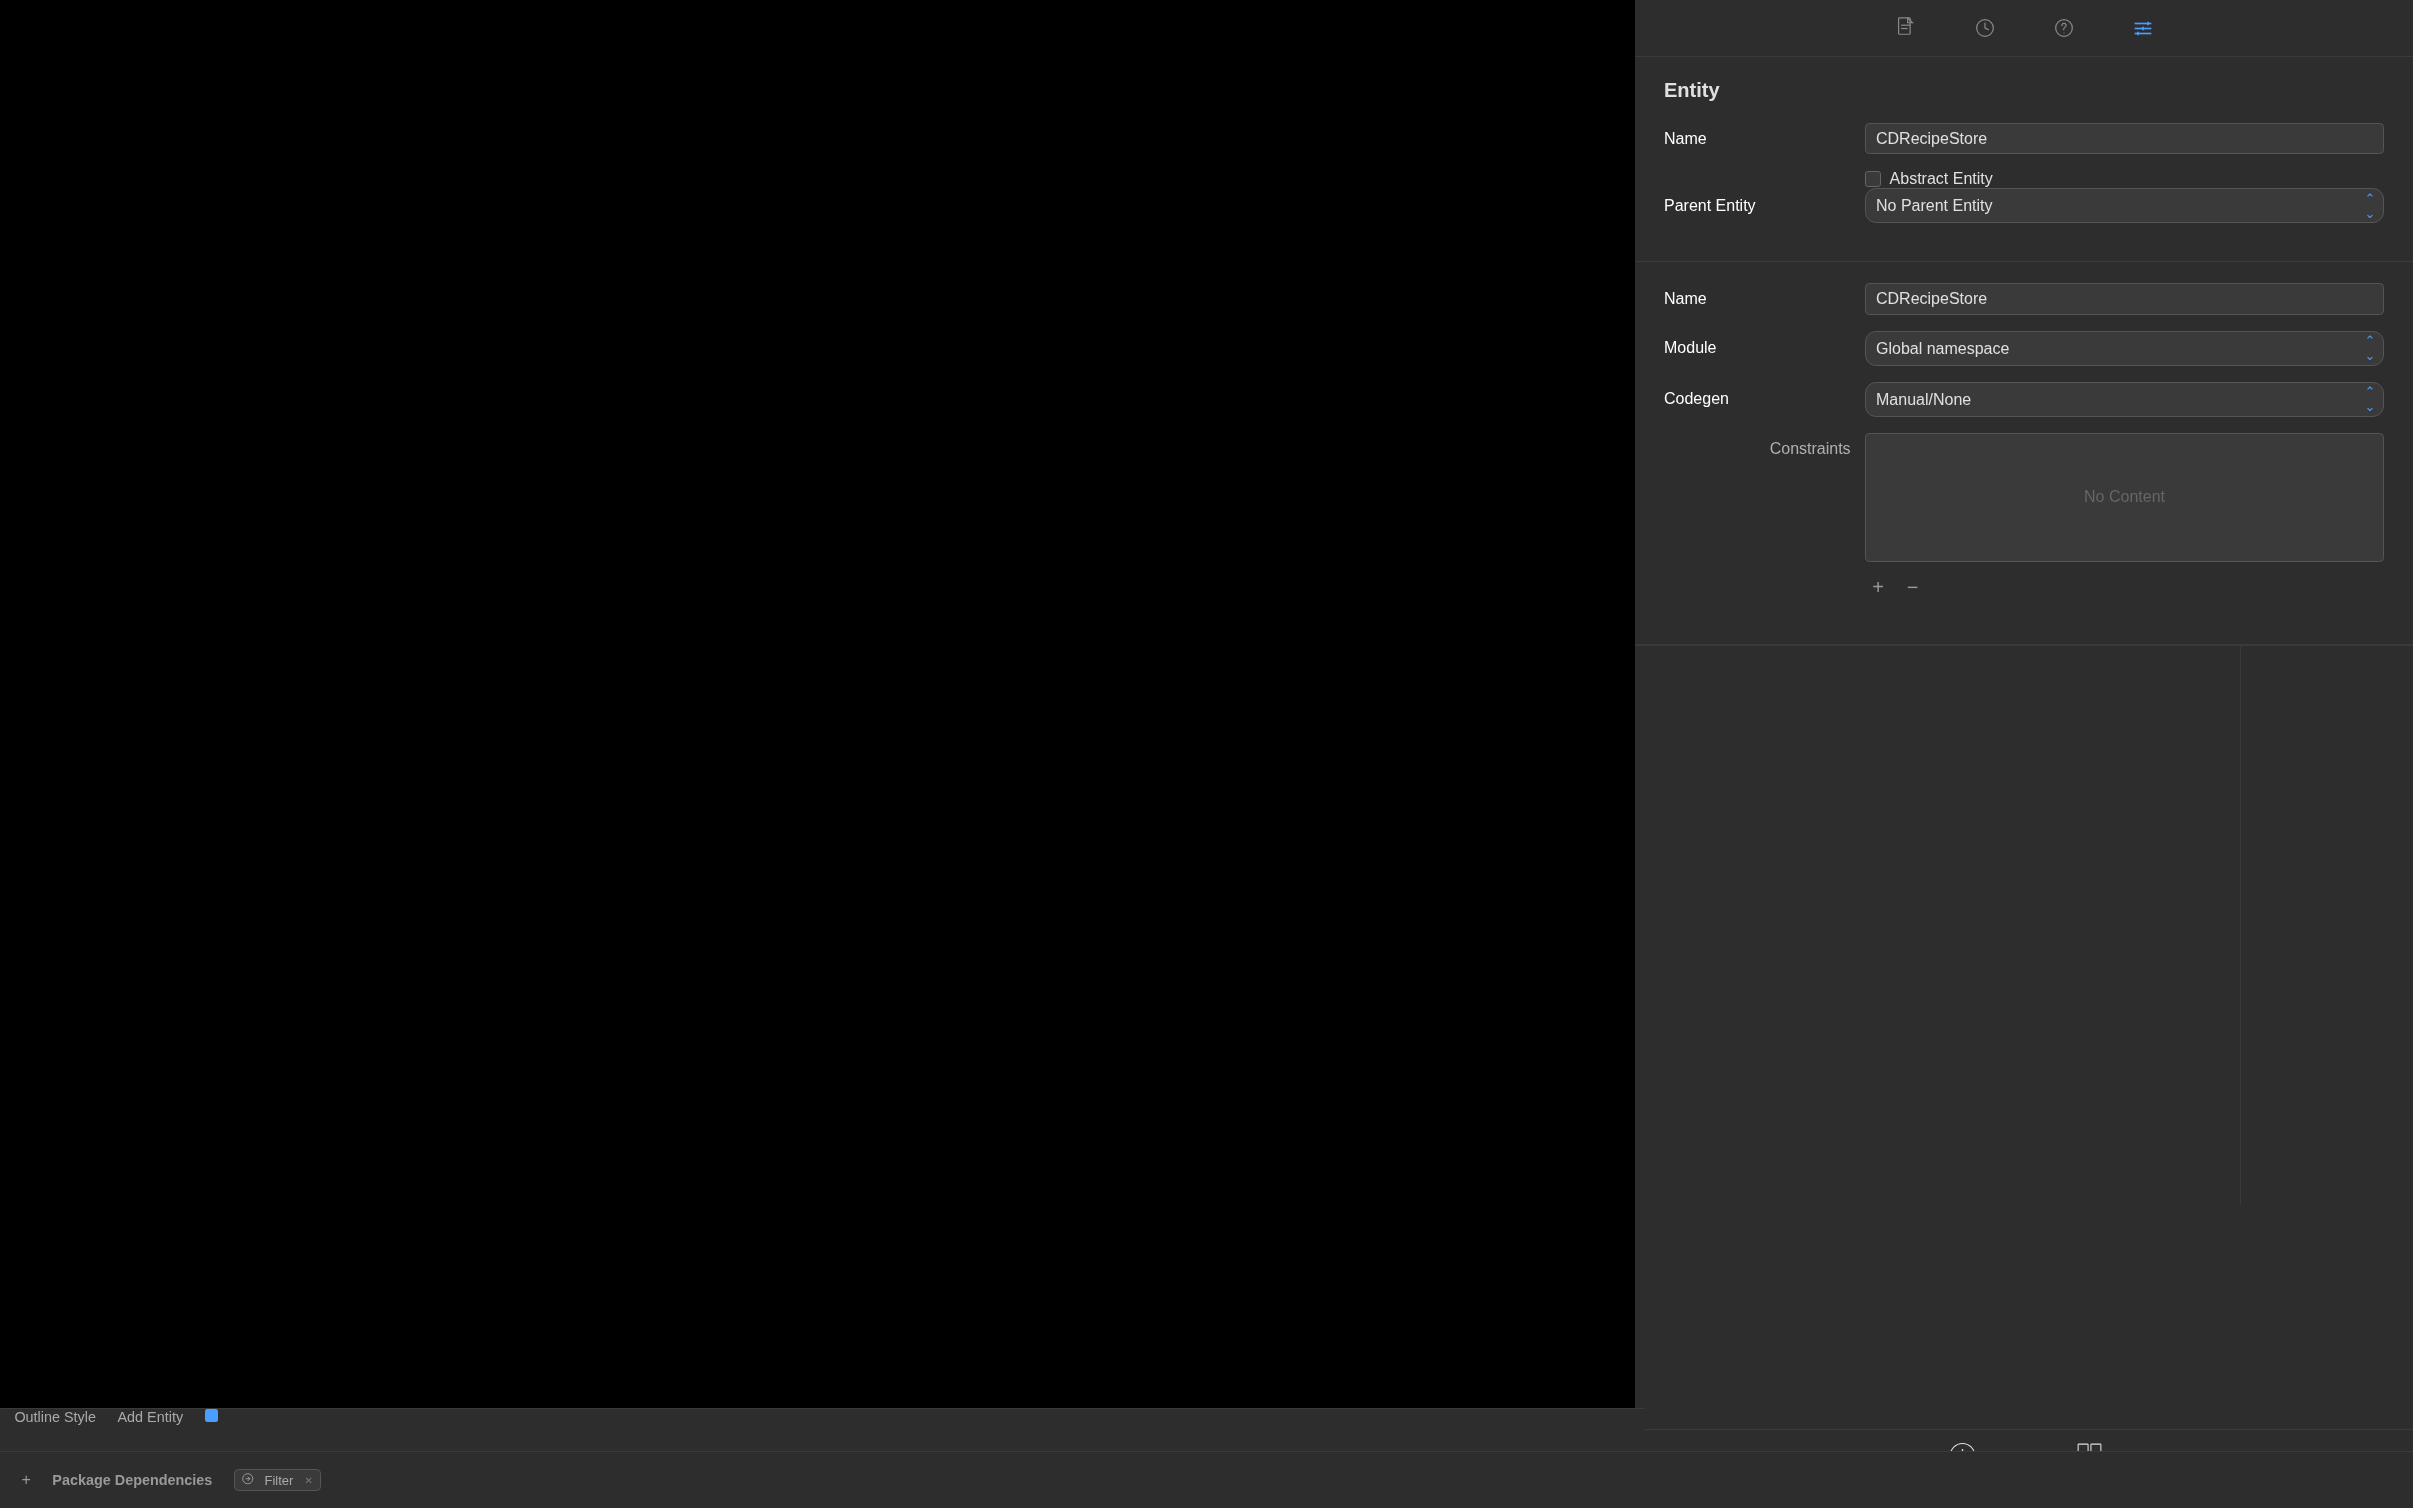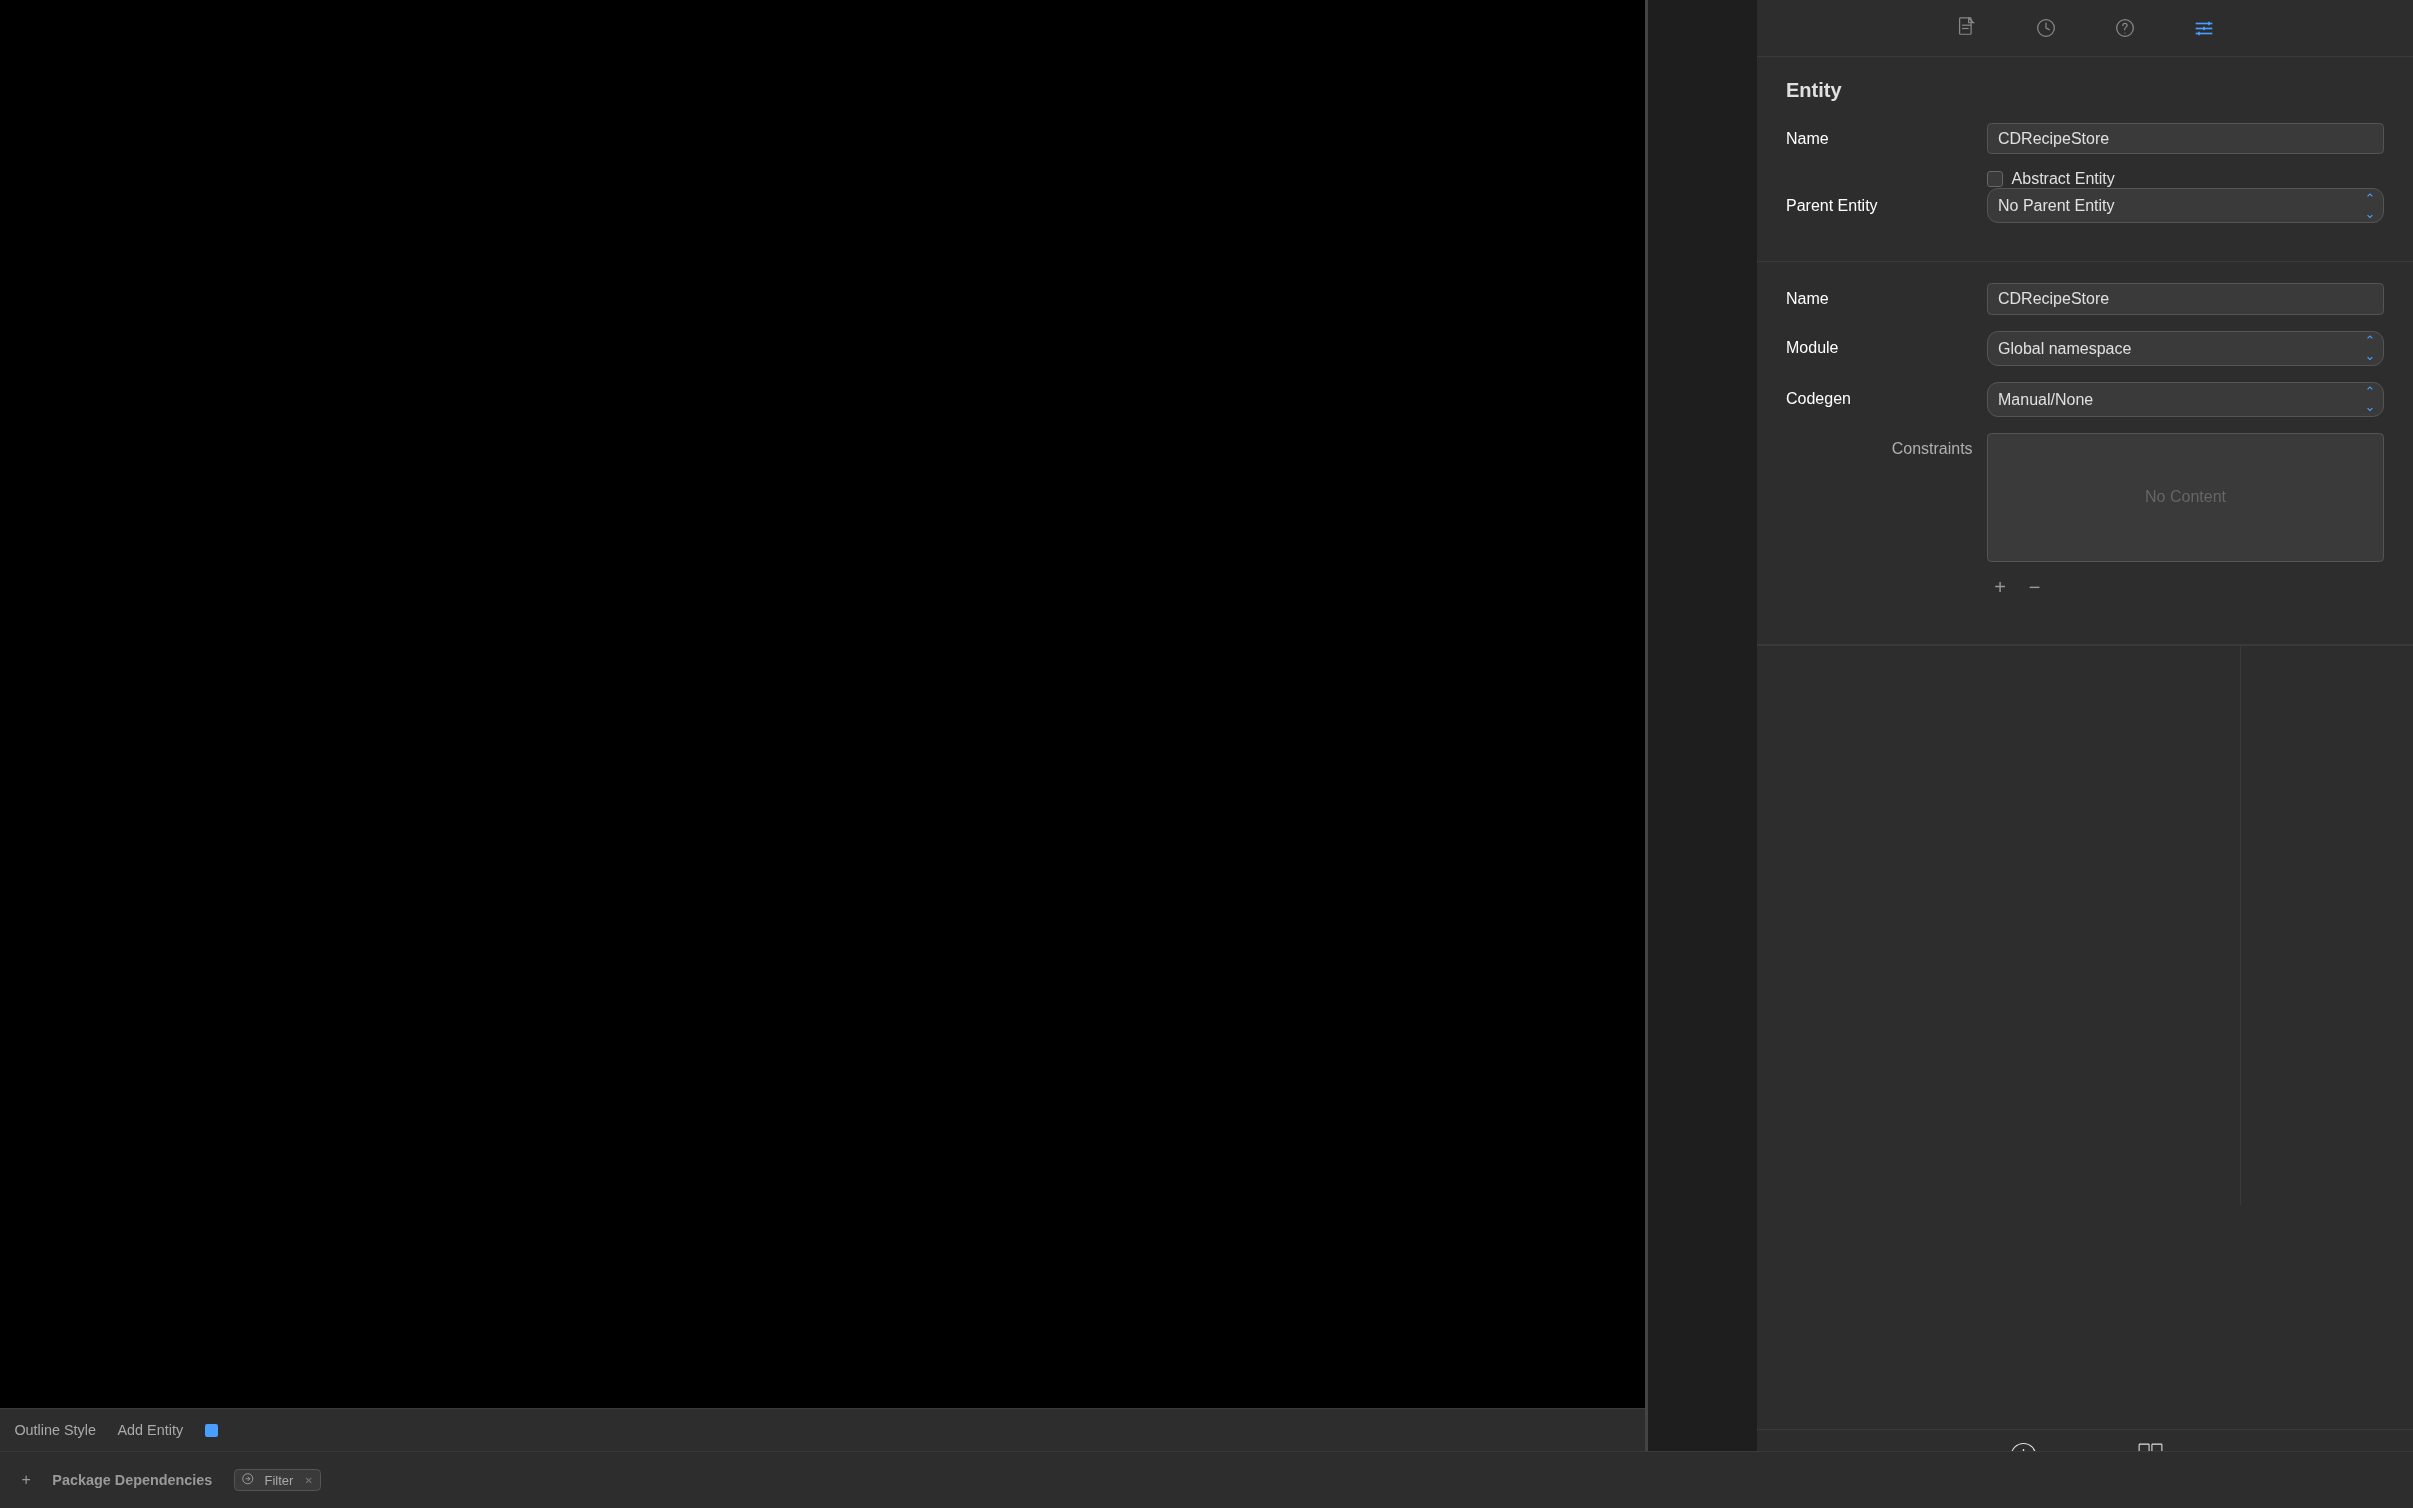--- a/index.html
+++ b/index.html
@@ -20,21 +20,21 @@
       width: 1645px;
       height: 1480px;
       background: #000000;
     }
 
     
     .inspector-panel {
       position: absolute;
       right: 0;
       top: 0;
-      width: 656px;
+      width: 778px;
       height: 1508px;
       background: #2d2d2d;
       display: flex;
       flex-direction: column;
     }
 
     
     .inspector-toolbar {
       height: 57px;
       background: #2d2d2d;
@@ -312,21 +312,20 @@
     
     .canvas-bottom-bar {
       position: absolute;
       bottom: 57px;
       left: 0;
       width: 1645px;
       height: 43px;
       background: #2d2d2d;
       border-top: 0.7px solid #3a3a3a;
       display: flex;
-      align-items: center;
       padding: 0 14.4px;
       gap: 21.5px;
     }
 
     .outline-label {
       font-size: 14.4px;
       color: #aaa;
       cursor: pointer;
     }
 

